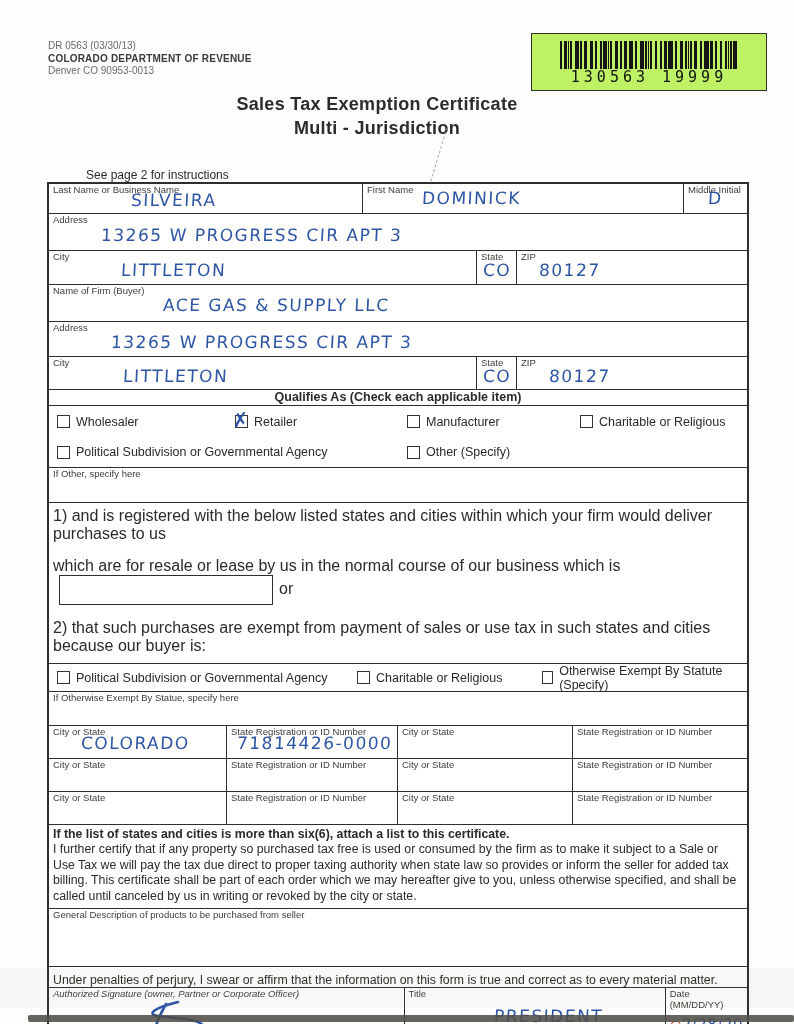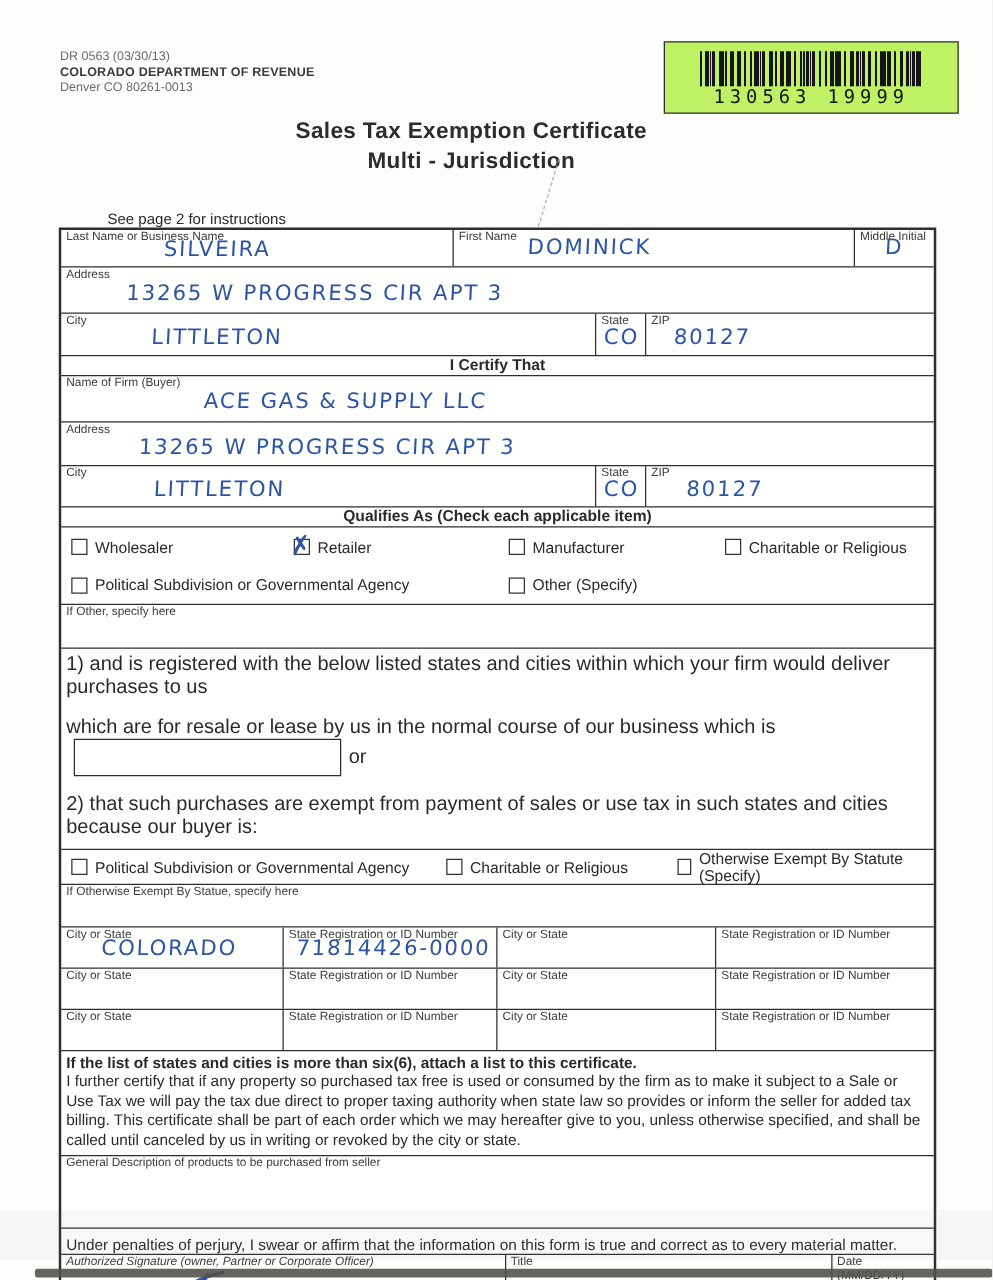--- a/index.html
+++ b/index.html
@@ -55,21 +55,21 @@
   .redmark{display:inline-block;width:9px;height:9px;border:1.8px solid #c9502f;border-radius:55% 45% 60% 40%;transform:rotate(-15deg);vertical-align:middle;margin-right:1px;}
 </style>
 </head>
 <body>
 
 <div class="page">
 
   <div class="agency">
     <div class="dim">DR 0563 (03/30/13)</div>
     <div class="b">COLORADO DEPARTMENT OF REVENUE</div>
-    <div class="dim">Denver CO 80261-0013</div>
+    <div class="dim">Denver CO 90953-0013</div>
   </div>
 
   <div class="barcode-box">
     <div class="bars"></div>
     <div class="barcode-digits">130563  19999</div>
   </div>
 
   <div class="title">
     <div>Sales Tax Exemption Certificate</div>
     <div>Multi - Jurisdiction</div>
@@ -111,21 +111,20 @@
       <div class="cell" style="width:40px">
         <div class="lbl">State</div>
         <div class="hw" style="margin:0 0 0 2px">CO</div>
       </div>
       <div class="cell" style="flex:1">
         <div class="lbl">ZIP</div>
         <div class="hw" style="margin:0 0 0 18px">80127</div>
       </div>
     </div>
 
-    <div class="bar">I Certify That</div>
 
     <div class="row" style="height:37px">
       <div class="cell" style="flex:1">
         <div class="lbl">Name of Firm (Buyer)</div>
         <div class="hw" style="margin:1px 0 0 110px">ACE GAS &amp; SUPPLY LLC</div>
       </div>
     </div>
 
     <div class="row" style="height:35px">
       <div class="cell" style="flex:1">

